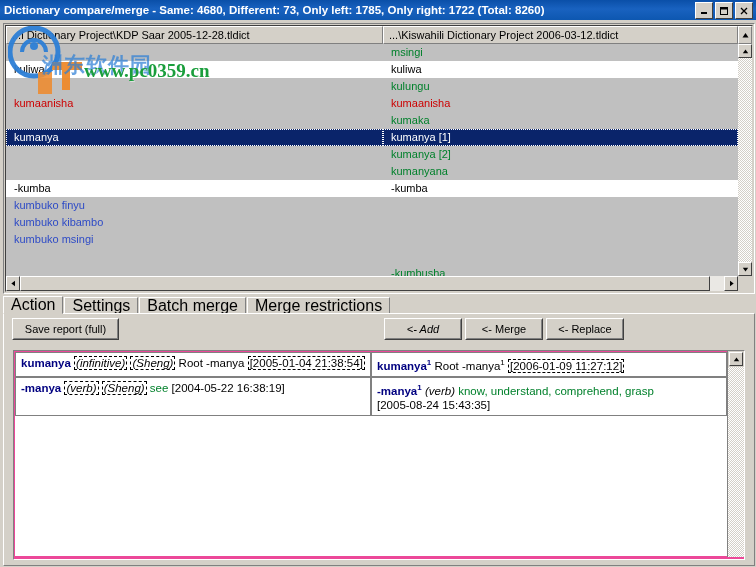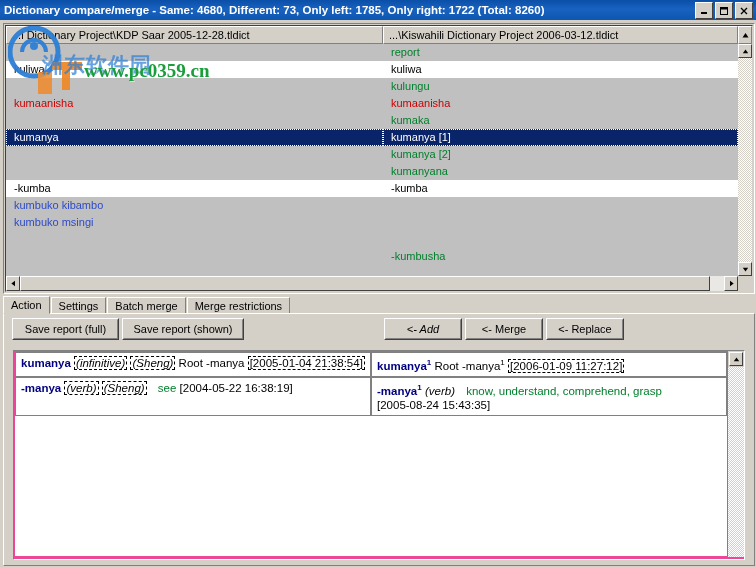--- a/index.html
+++ b/index.html
@@ -136,21 +136,21 @@
   
   .tabstrip{
     position:absolute;left:3px;top:276px;width:750px;height:18px;
     display:flex;align-items:flex-end;
   }
   .tab{
     height:17px;background:#d4d0c8;
     border:1px solid;border-color:#fff #808080 #d4d0c8 #fff;
     box-sizing:border-box;
     padding:0 7px;display:flex;align-items:center;
-    font-size:11px;margin-right:1px;
+    font-size:16px;margin-right:1px;
   }
   .tab.active{
     height:18px;font-weight:normal;
     border-color:#fff #808080 #d4d0c8 #fff;
     background:#d4d0c8;position:relative;z-index:3;
   }
 
   
   .actionpanel{
     position:absolute;left:3px;top:293px;width:750px;height:251px;
@@ -198,21 +198,21 @@
     border:1px solid #808080;
     padding:3px 4px 3px 5px;
     font-size:11.5px;line-height:14px;
     background:#fff;
     overflow:hidden;
   }
   .dcell.l{width:356px;}
   .dcell.r{width:356px;}
   .hw{color:#000080;font-weight:bold;}
   .it{font-style:italic;}
-  .gr{color:#00802b;margin-left:8px;}
+  .gr{color:#00802b;}
   .dots{border:1px dashed #000;padding:0 1px;}
   sup{font-size:8px;vertical-align:super;}
 
   
   .wm{position:absolute;left:0;top:0;width:260px;height:80px;pointer-events:none;}
   .wm-txt{
     position:absolute;left:78px;top:34px;
     font-family:"Liberation Serif","DejaVu Serif",serif;
     font-weight:bold;font-size:19px;color:#1a9e3c;
     text-shadow:1px 1px 0 rgba(255,255,255,.5);
@@ -262,21 +262,21 @@
           <div class="hdr-scrollcap">
             <svg width="7" height="7" viewBox="0 0 7 7">
                 <path d="M3.5 1 L6.5 5.5 L0.5 5.5 Z" fill="#000"></path>
               </svg>
           </div>
         </div>
 
         <div class="rowsarea" id="rowsarea">
             <div class="row ">
               <div class="cell l c-black"></div>
-              <div class="cell r c-green">report</div>
+              <div class="cell r c-green">msingi</div>
             </div>
             <div class="row same">
               <div class="cell l c-black">kuliwa</div>
               <div class="cell r c-black">kuliwa</div>
             </div>
             <div class="row ">
               <div class="cell l c-black"></div>
               <div class="cell r c-green">kulungu</div>
             </div>
             <div class="row ">
@@ -295,20 +295,24 @@
               <div class="cell l c-black"></div>
               <div class="cell r c-green">kumanya [2]</div>
             </div>
             <div class="row ">
               <div class="cell l c-black"></div>
               <div class="cell r c-green">kumanyana</div>
             </div>
             <div class="row same">
               <div class="cell l c-black">-kumba</div>
               <div class="cell r c-black">-kumba</div>
+            </div>
+            <div class="row ">
+              <div class="cell l c-blue">kumbuko finyu</div>
+              <div class="cell r c-black"></div>
             </div>
             <div class="row ">
               <div class="cell l c-blue">kumbuko kibambo</div>
               <div class="cell r c-black"></div>
             </div>
             <div class="row ">
               <div class="cell l c-blue">kumbuko msingi</div>
               <div class="cell r c-black"></div>
             </div>
             <div class="row ">
@@ -379,23 +383,20 @@
         <div class="tab">
           <span>Merge restrictions</span>
         </div>
       </div>
 
     <div class="actionpanel">
       <div class="btnrow" id="btnrow">
           <div class="btn" style="left: 8px; width: 107px;">
             <div class="inner">Save report (full)</div>
           </div>
-          <div class="btn" style="left: 118px; width: 122px;">
-            <div class="inner">Save report (shown)</div>
-          </div>
           <div class="btn disabled" style="left: 243px; width: 75px; margin-top: 47px;">
             <div class="inner">Delete left</div>
           </div>
           <div class="btn" style="left: 380px; width: 78px; font-style: italic;">
             <div class="inner">&lt;- Add</div>
           </div>
           <div class="btn" style="left: 461px; width: 78px;">
             <div class="inner">&lt;- Merge</div>
           </div>
           <div class="btn" style="left: 542px; width: 78px;">

